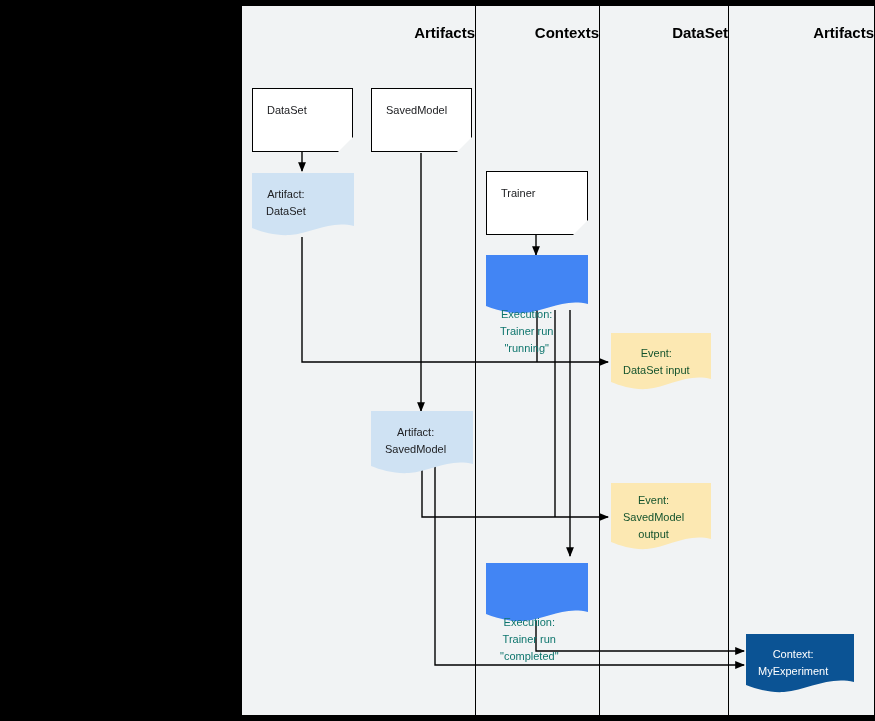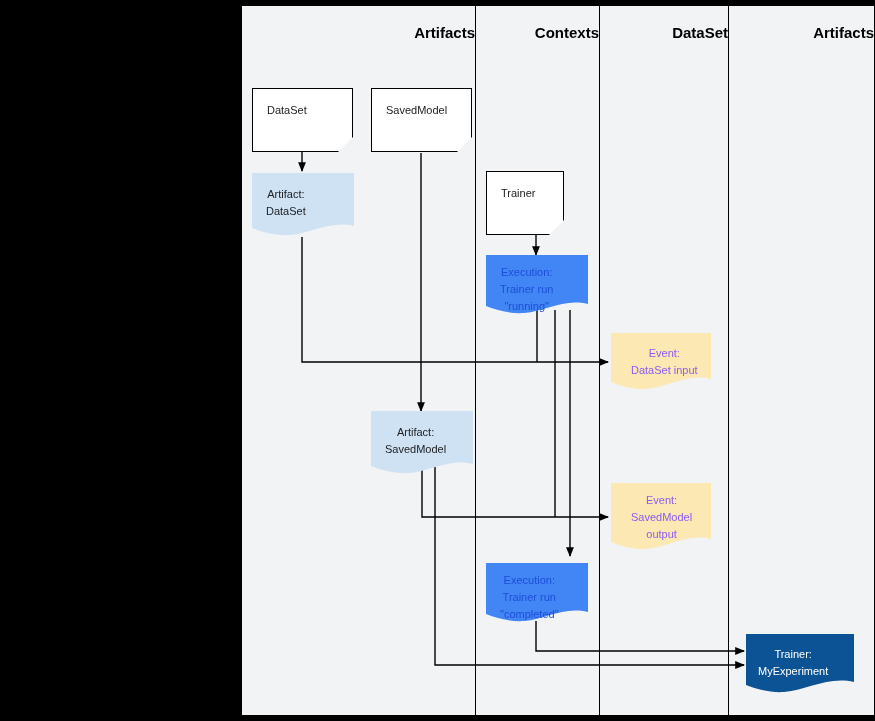--- a/index.html
+++ b/index.html
@@ -93,22 +93,22 @@
     transform: rotate(45deg);
     transform-origin: right bottom;
   }
   .doc-box .label { color: #202124; }
 
   
   .wave { overflow: visible; }
   .wave svg { position: absolute; left: 0; top: 0; }
   .wave .label { z-index: 2; text-align: center; }
   .artifact .label { color: #202124; }
-  .execution .label { color: #1d4ed8; }
-  .event .label { color: #8b5cf6; margin-left: 8px; }
+  .execution .label { color: #0f766e; margin-top: 42px; }
+  .event .label { color: #14532d; }
   .context .label { color: #ffffff; }
 
   
   #wires { position: absolute; left: 0; top: 0; }
 </style>
 </head>
 <body>
 
 <div id="canvas">
   <div id="board">
@@ -176,21 +176,21 @@
     </div>
 
     <div class="node wave artifact" style="left:130px;top:406px;width:102px;height:66px;">
       <svg width="102" height="66">
         <path d="M 0,0 L 102,0 L 102,53 C 78,47 60,60 38,62 C 24,63 10,59 0,55 Z" fill="#cfe2f3"></path>
       </svg>
       <span class="label">Artifact:
 SavedModel</span>
     </div>
 
-    <div class="node doc-box" style="left:245px;top:166px;width:78px;height:64px;">
+    <div class="node doc-box" style="left:245px;top:166px;width:102px;height:64px;">
       <span class="label">Trainer</span>
       <span class="fold"></span>
     </div>
 
     <div class="node wave execution" style="left:245px;top:250px;width:102px;height:62px;">
       <svg width="102" height="62">
         <path d="M 0,0 L 102,0 L 102,49 C 78,43 60,56 38,58 C 24,59 10,55 0,51 Z" fill="#4285f4"></path>
       </svg>
       <span class="label" style="top:9px;">Execution:
 Trainer run
@@ -220,18 +220,18 @@
       </svg>
       <span class="label" style="left:12px;top:9px;">Event:
 SavedModel
 output</span>
     </div>
 
     <div class="node wave context" style="left:505px;top:629px;width:108px;height:62px;">
       <svg width="108" height="62">
         <path d="M 0,0 L 108,0 L 108,48 C 82,42 62,56 38,58 C 24,59 10,55 0,51 Z" fill="#0b5394"></path>
       </svg>
-      <span class="label" style="left:12px;top:12px;">Trainer:
+      <span class="label" style="left:12px;top:12px;">Context:
 MyExperiment</span>
     </div>
 
   </div>
 </div>
 
 </body></html>

